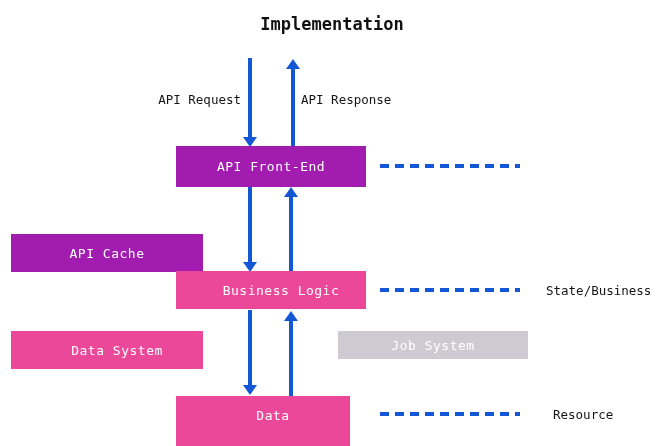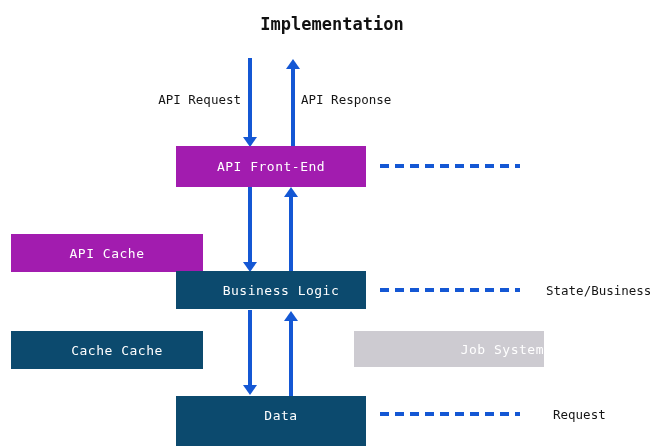--- a/index.html
+++ b/index.html
@@ -38,21 +38,21 @@
     display: flex;
     align-items: center;
     justify-content: center;
     color: #ffffff;
     font-size: 13px;
     letter-spacing: 0.5px;
     white-space: nowrap;
     box-sizing: border-box;
   }
   .node-box.cyan  { background: #a21caf; }
-  .node-box.peach { background: #0c4a6e; padding-left: 20px; }
+  .node-box.peach { background: #ec4899; padding-left: 20px; }
   .node-box.gray  { background: #cdcbd1; }
 
   
   .flow-label {
     position: absolute;
     font-size: 12.5px;
     color: #151515;
     white-space: nowrap;
   }
   .flow-label.right-align { text-align: right; }
@@ -136,35 +136,35 @@
   </div>
 
   <div class="node-box peach" style="left:176px; top:271px; width:190px; height:38px;">
     <span>Business Logic</span>
   </div>
 
   <div class="dashed-line" style="left:380px; top:288px; width:140px;"></div>
   <div class="side-label" style="left:546px; top:283px;">State/Business</div>
 
   <div class="node-box peach" style="left:11px; top:331px; width:192px; height:38px;">
-    <span>Cache Cache</span>
+    <span>Data System</span>
   </div>
 
-  <div class="node-box gray" style="left:354px; top:331px; width:190px; height:36px;justify-content:flex-end;">
+  <div class="node-box gray" style="left:338px; top:331px; width:190px; height:28px;">
     <span>Job System</span>
   </div>
 
   <div class="arrow down" style="left:248px; top:310px; height:76px;">
     <span class="head"></span>
   </div>
 
   <div class="arrow up" style="left:289px; top:320px; height:76px;">
     <span class="head"></span>
   </div>
 
-  <div class="node-box peach" style="left:176px; top:396px; width:190px; height:50px;">
+  <div class="node-box peach" style="left:176px; top:396px; width:174px; height:50px;">
     <span style="position:relative; top:-6px;">Data</span>
   </div>
 
   <div class="dashed-line" style="left:380px; top:412px; width:140px;"></div>
-  <div class="side-label" style="left:553px; top:407px;">Request</div>
+  <div class="side-label" style="left:553px; top:407px;">Resource</div>
 
 </div>
 
 </body></html>

